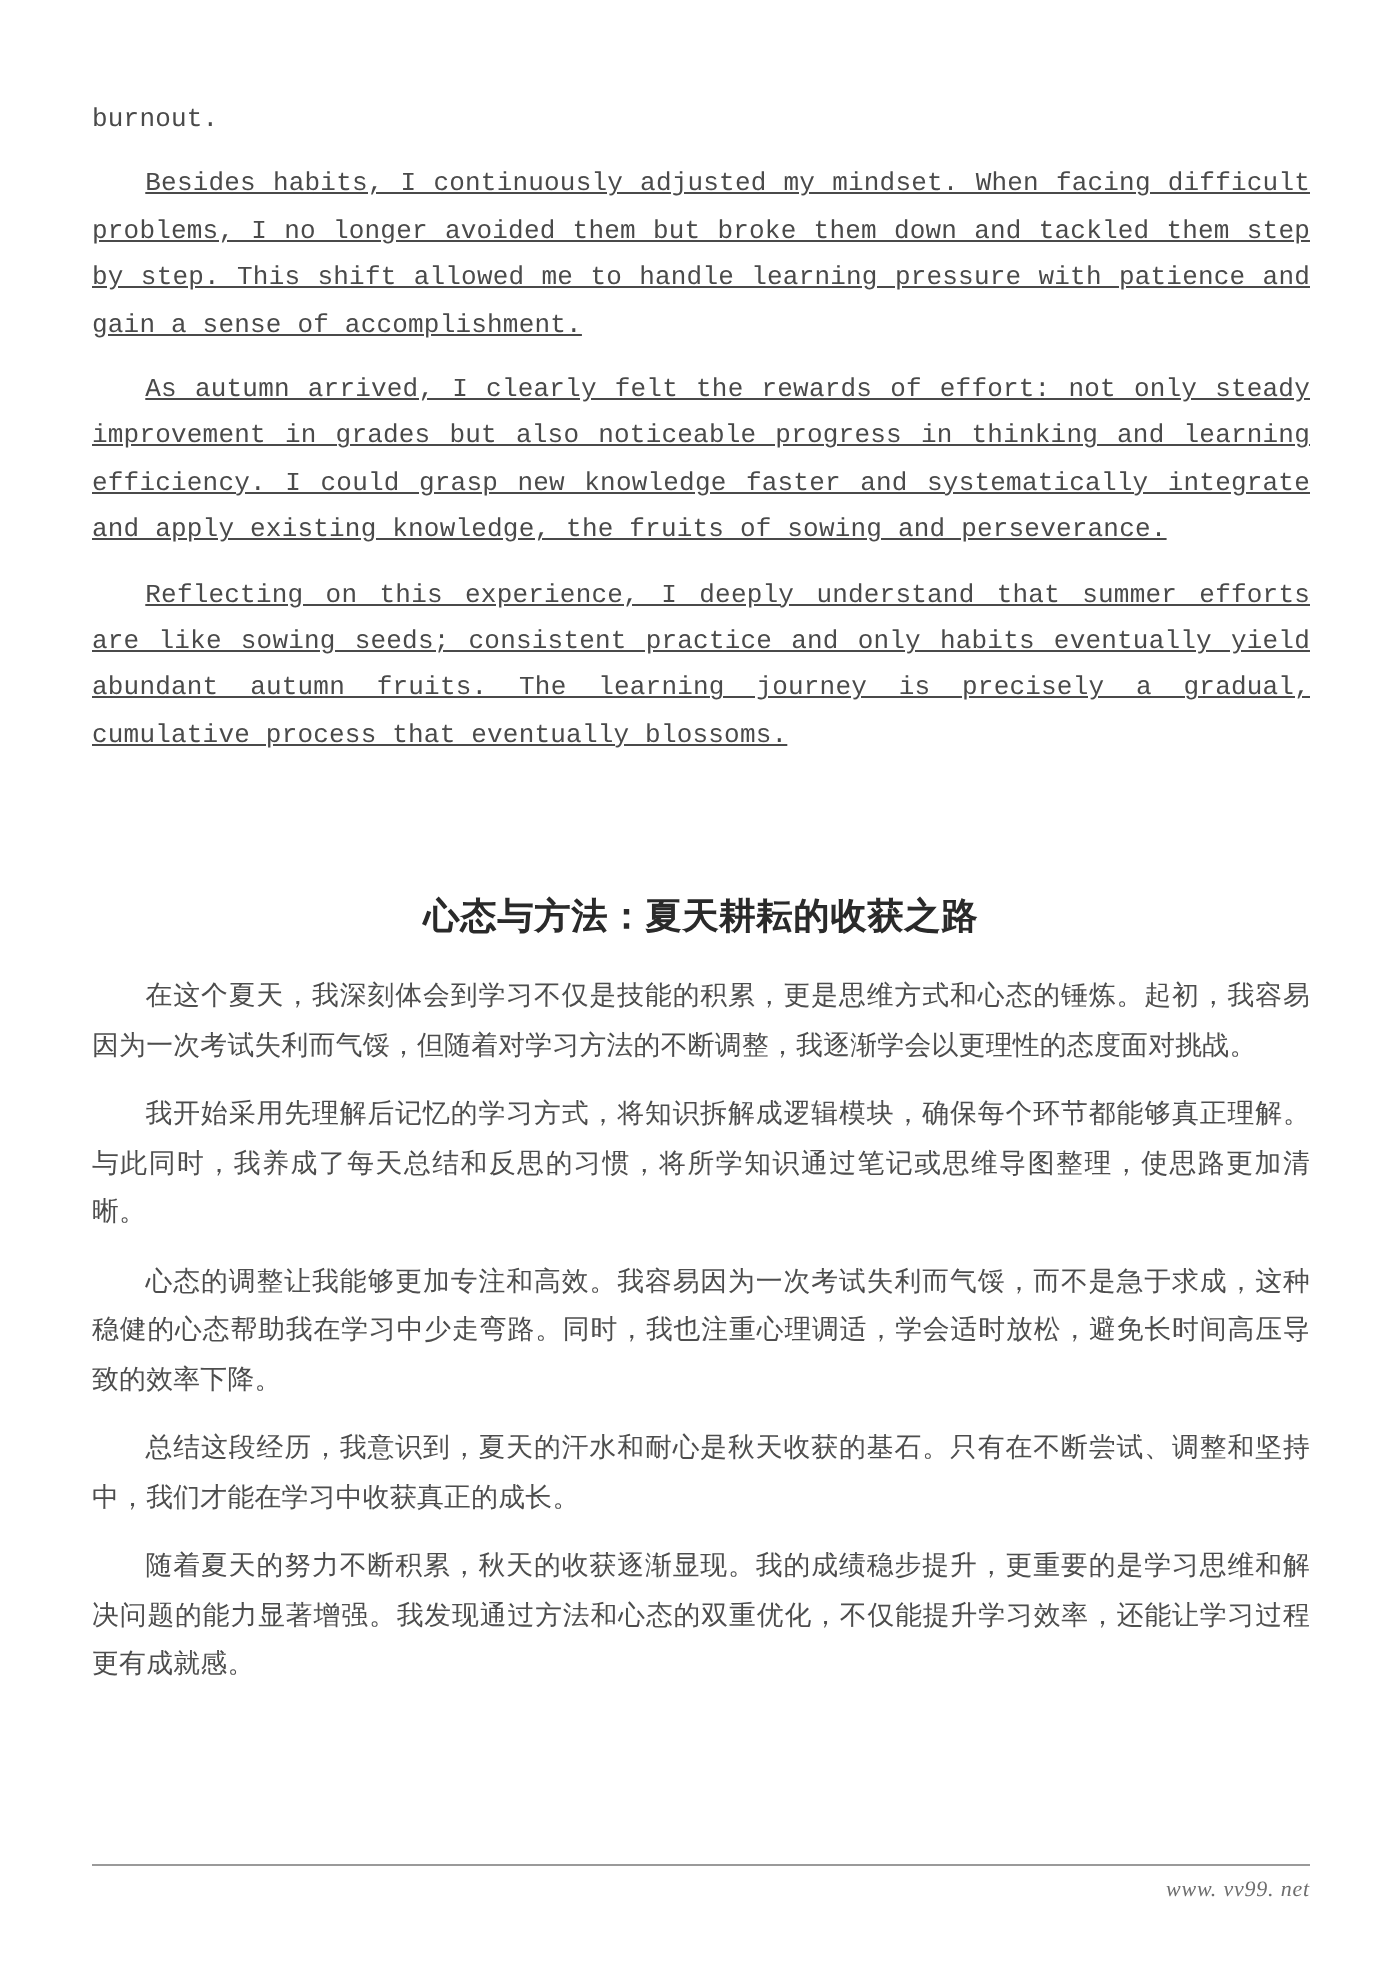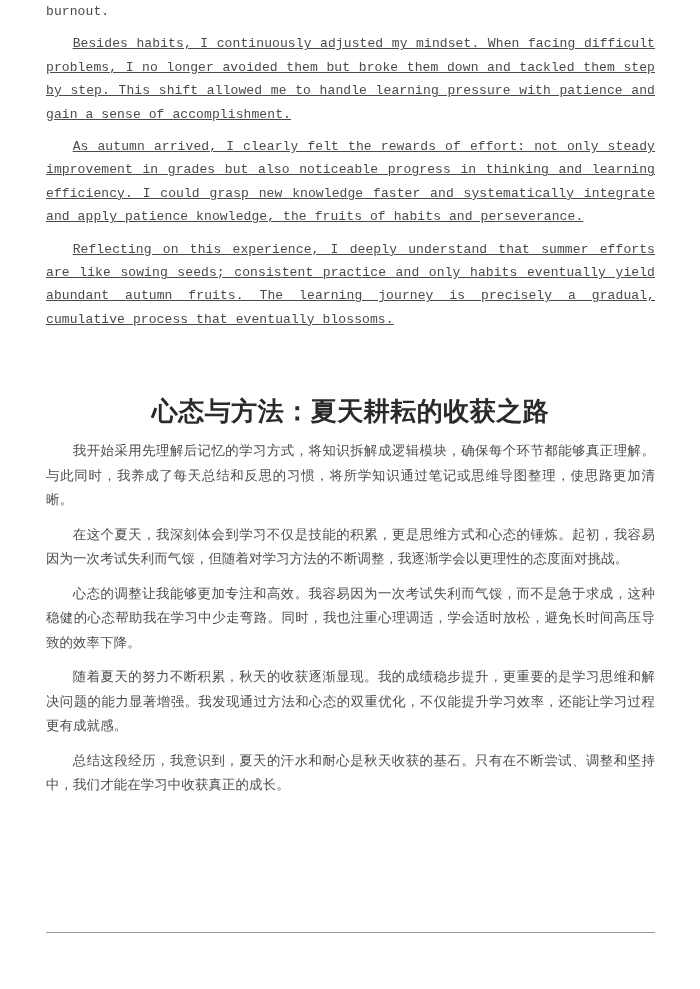--- a/index.html
+++ b/index.html
@@ -48,20 +48,21 @@
   #content {
     position: absolute;
     left: 46px;
     top: 0;
     width: 609px;
     z-index: 2;
   }
 
   
   .en-section {
+    padding-top: 48px;
   }
   .en-p {
     font-family: "Liberation Mono", "DejaVu Sans Mono", monospace;
     font-size: 13px;
     line-height: 23.4px;
     color: #4a4a4a;
     text-align: justify;
     text-justify: inter-word;
     margin: 0;
     letter-spacing: 0.1px;
@@ -74,21 +75,21 @@
     text-indent: 2.05em;
   }
 
   
   .cn-title {
     margin: 0;
     padding-top: 66px;
     text-align: center;
     font-family: "DejaVu Sans", "Liberation Sans", sans-serif;
     font-weight: bold;
-    font-size: 26px;
+    font-size: 18px;
     line-height: 28px;
     color: #2a2a2a;
     letter-spacing: 0.5px;
   }
 
   
   .cn-section {
     padding-top: 14px;
   }
   .cn-p {
@@ -134,33 +135,34 @@
 <body>
 
 <div id="page">
 
 
   <div id="content">
 
     <div class="en-section">
       <p class="en-p">burnout.</p>
       <p class="en-p indent">Besides habits, I continuously adjusted my mindset. When facing difficult problems, I no longer avoided them but broke them down and tackled them step by step. This shift allowed me to handle learning pressure with patience and gain a sense of accomplishment.</p>
-      <p class="en-p indent">As autumn arrived, I clearly felt the rewards of effort: not only steady improvement in grades but also noticeable progress in thinking and learning efficiency. I could grasp new knowledge faster and systematically integrate and apply patience knowledge, the fruits of habits and perseverance.</p>
+      <p class="en-p indent">As autumn arrived, I clearly felt the rewards of effort: not only steady improvement in grades but also noticeable progress in thinking and learning efficiency. I could grasp new knowledge faster and systematically integrate and apply existing knowledge, the fruits of sowing and perseverance.</p>
       <p class="en-p indent">Reflecting on this experience, I deeply understand that summer efforts are like sowing seeds; consistent practice and only habits eventually yield abundant autumn fruits. The learning journey is precisely a gradual, cumulative process that eventually blossoms.</p>
     </div>
 
     <h1 class="cn-title">心态与方法：夏天耕耘的收获之路</h1>
 
     <div class="cn-section">
+      <p class="cn-p">在这个夏天，我深刻体会到学习不仅是技能的积累，更是思维方式和心态的锤炼。起初，我容易因为一次考试失利而气馁，但随着对学习方法的不断调整，我逐渐学会以更理性的态度面对挑战。</p>
       <p class="cn-p">我开始采用先理解后记忆的学习方式，将知识拆解成逻辑模块，确保每个环节都能够真正理解。与此同时，我养成了每天总结和反思的习惯，将所学知识通过笔记或思维导图整理，使思路更加清晰。</p>
-      <p class="cn-p">在这个夏天，我深刻体会到学习不仅是技能的积累，更是思维方式和心态的锤炼。起初，我容易因为一次考试失利而气馁，但随着对学习方法的不断调整，我逐渐学会以更理性的态度面对挑战。</p>
       <p class="cn-p">心态的调整让我能够更加专注和高效。我容易因为一次考试失利而气馁，而不是急于求成，这种稳健的心态帮助我在学习中少走弯路。同时，我也注重心理调适，学会适时放松，避免长时间高压导致的效率下降。</p>
+      <p class="cn-p">总结这段经历，我意识到，夏天的汗水和耐心是秋天收获的基石。只有在不断尝试、调整和坚持中，我们才能在学习中收获真正的成长。</p>
       <p class="cn-p">随着夏天的努力不断积累，秋天的收获逐渐显现。我的成绩稳步提升，更重要的是学习思维和解决问题的能力显著增强。我发现通过方法和心态的双重优化，不仅能提升学习效率，还能让学习过程更有成就感。</p>
-      <p class="cn-p">总结这段经历，我意识到，夏天的汗水和耐心是秋天收获的基石。只有在不断尝试、调整和坚持中，我们才能在学习中收获真正的成长。</p>
     </div>
 
   </div>
 
   <div id="footer">
     <div id="footer-rule"></div>
+    <div id="footer-text">www. vv99. net</div>
   </div>
 
 </div>
 
 </body></html>

